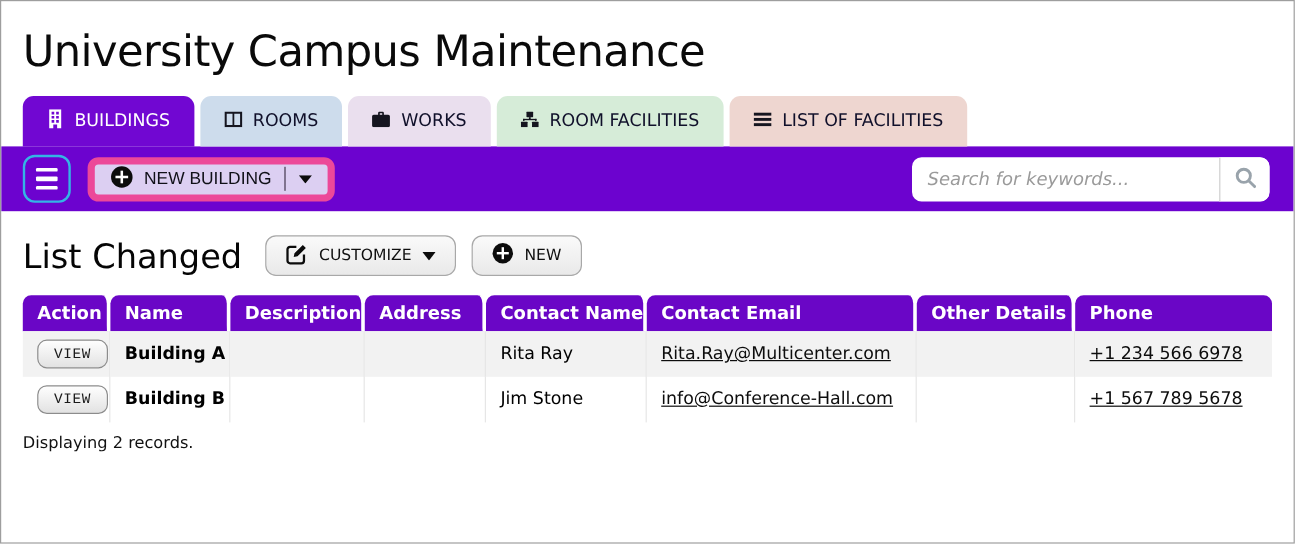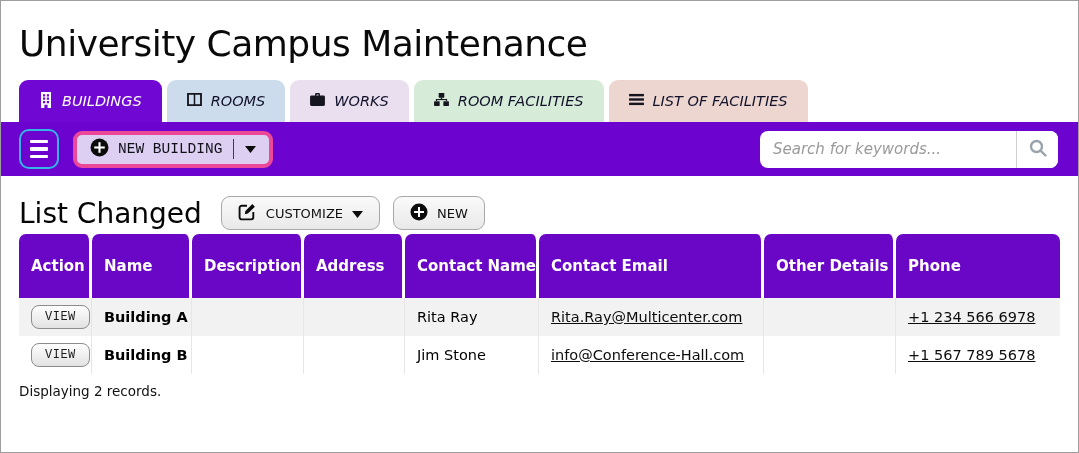--- a/index.html
+++ b/index.html
@@ -13,73 +13,73 @@
   }
   .page-title {
     font-size:36px; font-weight:400; color:#0a0a0a;
     padding:22px 18px 16px 18px; letter-spacing:-0.5px;
   }
   
   .tabbar { display:flex; align-items:flex-end; gap:5px; padding-left:18px; height:42px; }
   .tab {
     height:42px; display:flex; align-items:center; gap:9px;
     padding:0 20px; border-radius:9px 9px 0 0;
-    font-size:14.5px; color:#10102a; cursor:pointer; white-space:nowrap;font-style:italic;
+    font-size:14.5px; color:#10102a; cursor:pointer; white-space:nowrap;
   }
   .tab.active { background:#7107D2; color:#fff; }
   .tab.rooms { background:#CDDCEC; }
   .tab.roomfac { background:#D6ECD8; }
   .tab.works { background:#EADFEE; }
   .tab.listfac { background:#EED6D0; }
   .tab svg { flex:0 0 auto; }
   
   .toolbar {
     height:54px; background:#6C03CF; display:flex; align-items:center;
     padding:0 20px 0 18px; gap:14px;
   }
   .hamburger-btn {
     width:40px; height:40px; border-radius:10px; border:2px solid #33B5E5;
     background:transparent; display:flex; flex-direction:column; justify-content:center;
     align-items:center; gap:4px; cursor:pointer;
   }
   .hamburger-btn span { display:block; width:18px; height:3.5px; background:#fff; border-radius:1px; }
   .new-building-btn {
-    height:37px; background:#DCCFF2; border:4px solid #ec4899; border-radius:9px;
+    height:37px; background:#DCCFF2; border:6px solid #ec4899; border-radius:9px;
     display:flex; align-items:center; gap:9px; padding:0 13px; cursor:pointer;
-    font-size:14.5px; color:#101018; font-family:Liberation Mono, monospace;
+    font-size:14.5px; color:#101018; font-family:Liberation Sans, sans-serif;
   }
   .nb-divider { width:1px; height:20px; background:#44384f; margin:0 2px; }
   .searchbox {
     margin-left:auto; display:flex; width:298px; height:37px; background:#fff;
     border-radius:8px; overflow:hidden; align-items:stretch;
   }
   .searchbox input {
     flex:1; border:none; outline:none; padding:0 13px; font-size:15px;
     font-style:italic; color:#8b5cf6; font-family:inherit; background:transparent;
   }
   .searchbox input::placeholder { color:#9a9a9a; font-style:italic; }
   .search-btn {
     width:42px; border:none; border-left:1px solid #cfcfcf; background:#fff;
     display:flex; align-items:center; justify-content:center; cursor:pointer;
   }
   
   .content { padding:0 18px; }
-  .list-head { display:flex; align-items:center; gap:13px; margin:20px 0 4px 0; }
+  .list-head { display:flex; align-items:center; gap:13px; margin:20px 0 16px 0; }
   .list-title { font-size:28px; color:#050505; margin-right:6px; }
   .gray-btn {
     height:34px; border:1px solid #a8a8a8; border-radius:9px;
     background:linear-gradient(#fafafa,#e9e9e9);
     display:flex; align-items:center; gap:9px; padding:0 16px;
     font-size:13px; color:#101010; cursor:pointer; font-family:inherit;
   }
   
   table { width:100%; border-collapse:separate; border-spacing:0; table-layout:fixed; }
   thead th {
     background:#6A06C6; color:#fff; font-size:15px; font-weight:bold;
-    text-align:left; padding:23px 12px; border-radius:7px 7px 0 0;
+    text-align:left; padding:6px 12px; border-radius:7px 7px 0 0;
     border-right:3px solid #fff; white-space:nowrap; overflow:hidden;
   }
   thead th:last-child { border-right:none; }
   tbody td {
     padding:7px 12px; font-size:14.5px; border-right:1px solid #e6e6e6;
     white-space:nowrap; overflow:hidden; height:38px; vertical-align:middle;
   }
   tbody td:last-child { border-right:none; }
   tbody tr.alt td { background:#F2F2F2; }
   td.name-cell { font-weight:bold; }

